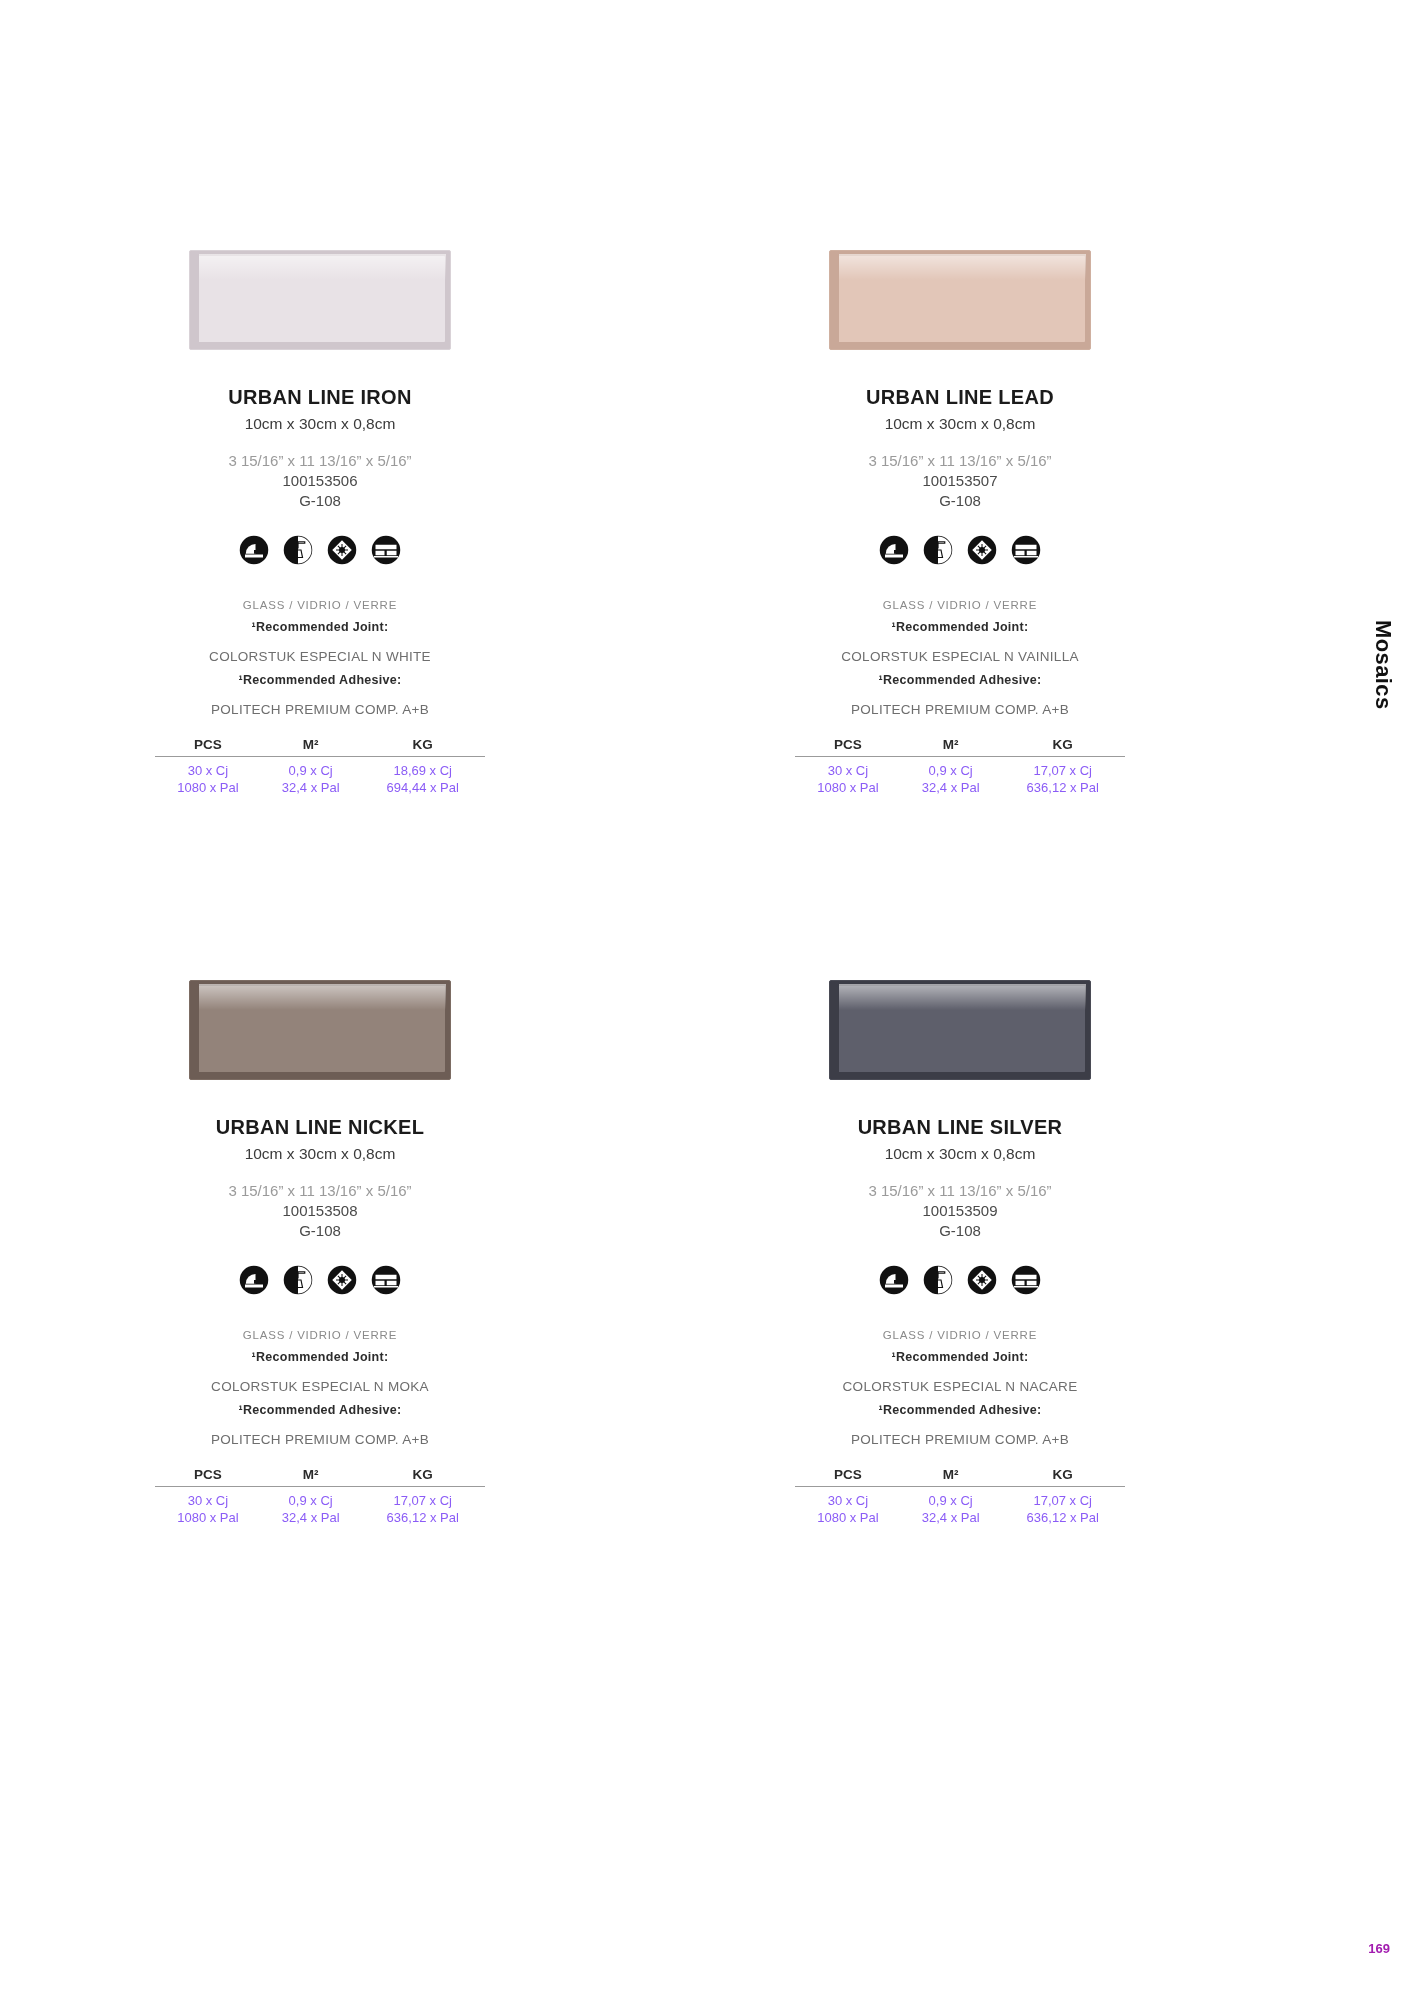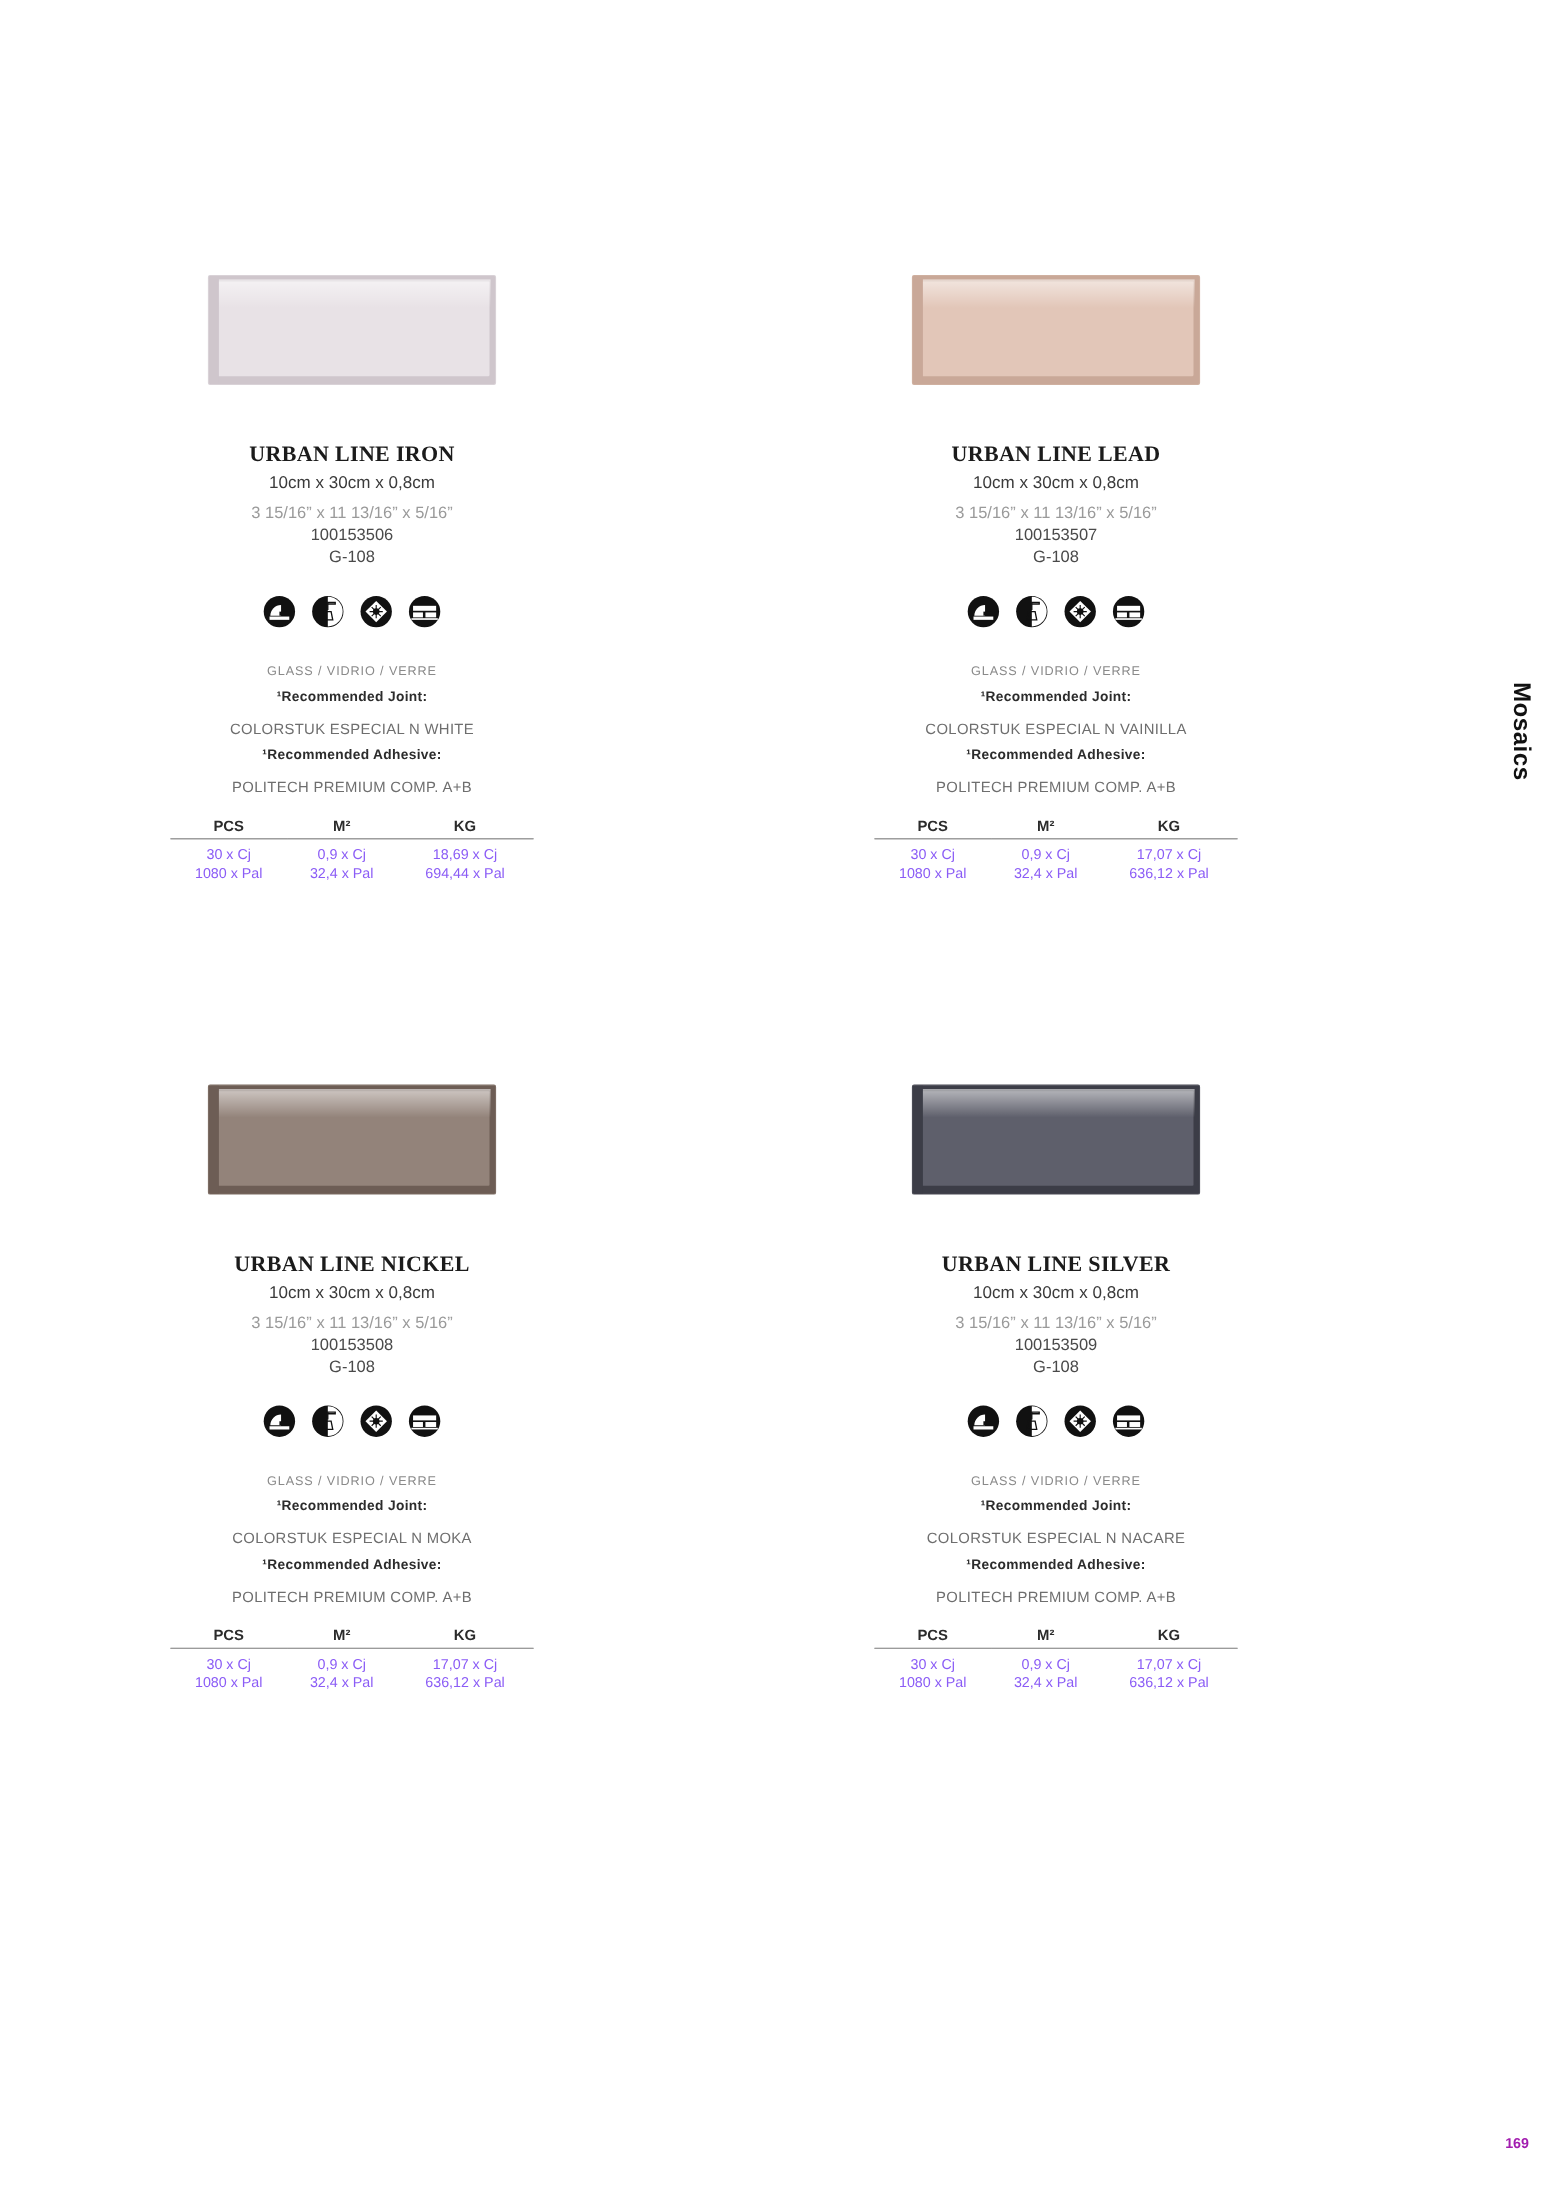--- a/index.html
+++ b/index.html
@@ -60,26 +60,26 @@
     border-radius: 2px 0 0 2px;
   }
   .swatch .gloss {
     position: absolute; left: 9px; right: 4px; top: 3px; height: 26px;
     background: linear-gradient(180deg, rgba(255,255,255,.55), rgba(255,255,255,0));
     pointer-events: none;
   }
 
   
   .name {
-    margin-top: 32px;
+    margin-top: 16px;
     font-size: 20px; font-weight: bold; color: #1b1b1b;
-    letter-spacing: 0.3px; text-align: center; font-family: Liberation Serif, serif;
+    letter-spacing: 0.3px; text-align: center;
   }
   .dim-metric { margin-top: 6px; font-size: 15.5px; color: #3b3b3b; }
-  .dim-imp    { margin-top: 9px; font-size: 15px; color: #9a9a9a; text-align: center; }
+  .dim-imp    { margin-top: 19px; font-size: 15px; color: #9a9a9a; text-align: center; }
   .code       { margin-top: 3px; font-size: 15px; color: #4a4a4a; text-align: center; }
   .gcode      { margin-top: 3px; font-size: 15px; color: #4a4a4a; text-align: center; }
 
   
   .icons {
     margin-top: 26px;
     display: flex; gap: 14px; align-items: center; justify-content: center;
   }
   .icon { width: 30px; height: 30px; display: block; }
 

